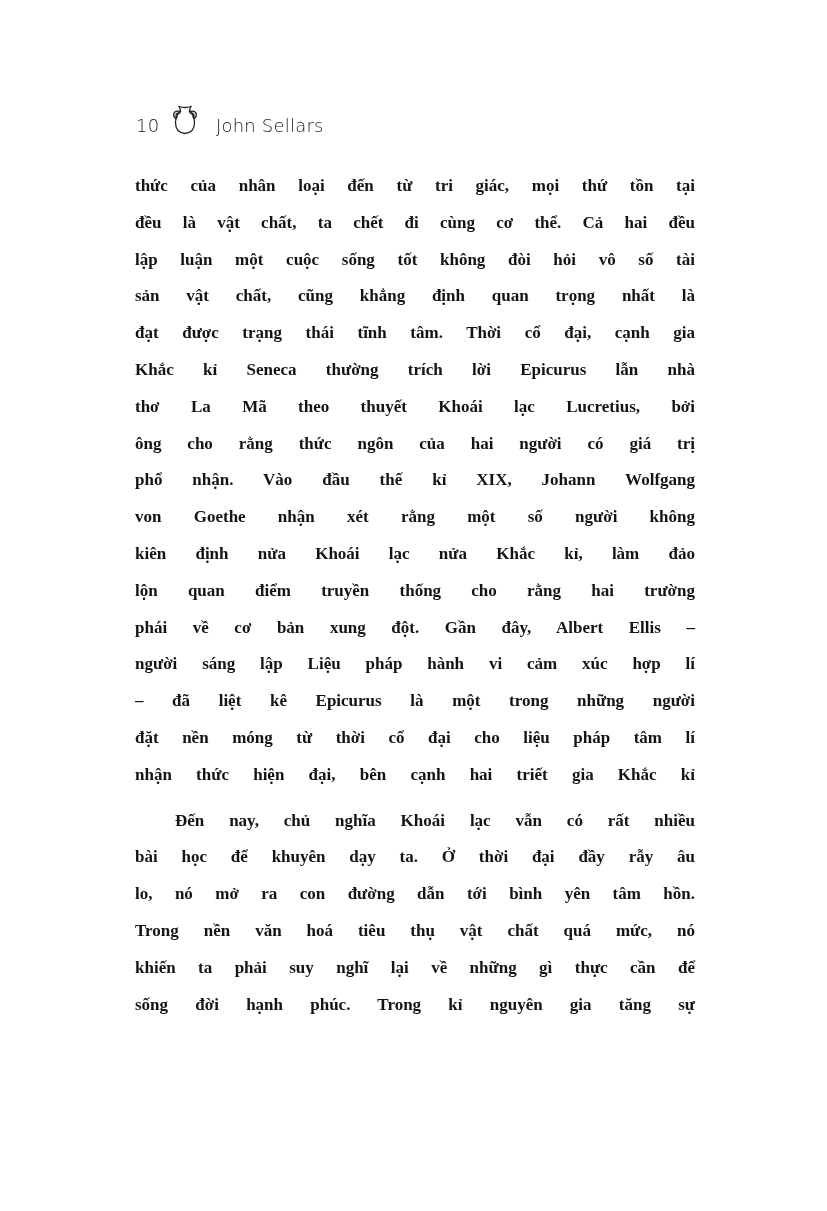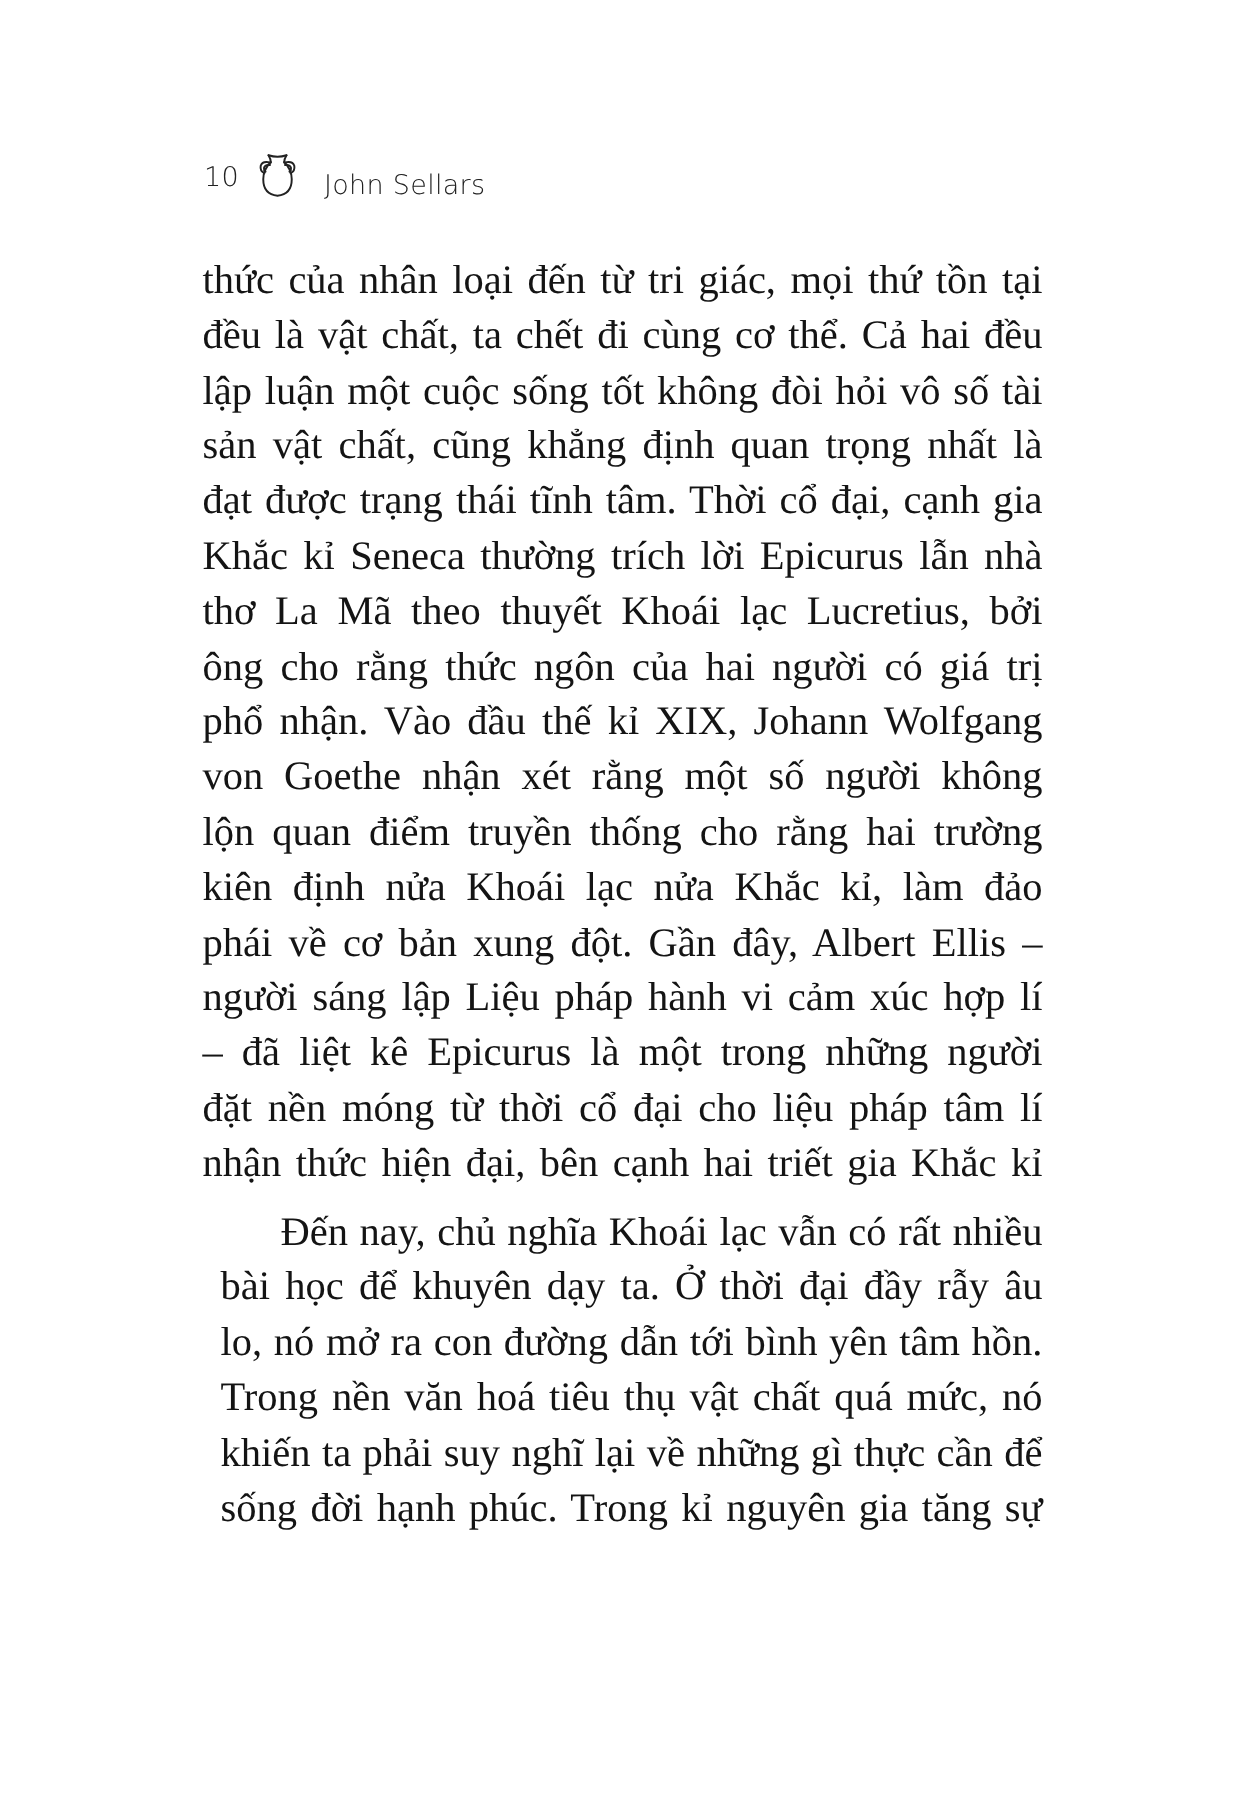--- a/index.html
+++ b/index.html
@@ -13,21 +13,21 @@
       position: relative;
       overflow: hidden;
       color: #141414;
     }
     .running-head {
       position: absolute;
       left: 136px;
       top: 100px;
       height: 36px;
       display: flex;
-      align-items: center;
+      align-items: flex-end;
       font-family: "DejaVu Sans", sans-serif;
       font-size: 18px;
       color: #222;
       letter-spacing: 0.2px;
     }
     .page-number {
       display: inline-block;
       width: 34px;
       font-weight: 300;
     }
@@ -41,40 +41,40 @@
     .author {
       font-weight: 300;
       margin-top: 11px;
     }
     .body-text {
       position: absolute;
       left: 135px;
       top: 168px;
       width: 560px;
       font-family: "Liberation Serif", serif;
-      font-size: 27px;
+      font-size: 17px;
       line-height: 36.8px;
       color: #141414;
+      font-weight: bold;
     }
     .line {
       display: block;
       white-space: nowrap;
       text-align: justify;
       text-align-last: justify;
       height: 36.8px;
     }
     .line.last {
       text-align-last: left;
     }
     .line.indent {
       padding-left: 40px;
     }
     .para + .para {
       margin-top: 9px;
-      margin-left: 12px;
     }
   </style>
 </head>
 <body>
 
 <div class="running-head">
   <span class="page-number">10</span>
   <span class="vase">
     <svg width="30" height="32" viewBox="0 0 30 32" fill="none" stroke="#222" stroke-width="1.3" stroke-linejoin="round" stroke-linecap="round">
 
@@ -98,22 +98,22 @@
     <span class="line">thức của nhân loại đến từ tri giác, mọi thứ tồn tại</span>
     <span class="line">đều là vật chất, ta chết đi cùng cơ thể. Cả hai đều</span>
     <span class="line">lập luận một cuộc sống tốt không đòi hỏi vô số tài</span>
     <span class="line">sản vật chất, cũng khẳng định quan trọng nhất là</span>
     <span class="line">đạt được trạng thái tĩnh tâm. Thời cổ đại, cạnh gia</span>
     <span class="line">Khắc kỉ Seneca thường trích lời Epicurus lẫn nhà</span>
     <span class="line">thơ La Mã theo thuyết Khoái lạc Lucretius, bởi</span>
     <span class="line">ông cho rằng thức ngôn của hai người có giá trị</span>
     <span class="line">phổ nhận. Vào đầu thế kỉ XIX, Johann Wolfgang</span>
     <span class="line">von Goethe nhận xét rằng một số người không</span>
+    <span class="line">kiên định nửa Khoái lạc nửa Khắc kỉ, làm đảo</span>
     <span class="line">lộn quan điểm truyền thống cho rằng hai trường</span>
-    <span class="line">kiên định nửa Khoái lạc nửa Khắc kỉ, làm đảo</span>
     <span class="line">phái về cơ bản xung đột. Gần đây, Albert Ellis –</span>
     <span class="line">người sáng lập Liệu pháp hành vi cảm xúc hợp lí</span>
     <span class="line">– đã liệt kê Epicurus là một trong những người</span>
     <span class="line">đặt nền móng từ thời cổ đại cho liệu pháp tâm lí</span>
     <span class="line">nhận thức hiện đại, bên cạnh hai triết gia Khắc kỉ</span>
   </div>
   <div class="para">
     <span class="line indent">Đến nay, chủ nghĩa Khoái lạc vẫn có rất nhiều</span>
     <span class="line">bài học để khuyên dạy ta. Ở thời đại đầy rẫy âu</span>
     <span class="line">lo, nó mở ra con đường dẫn tới bình yên tâm hồn.</span>

